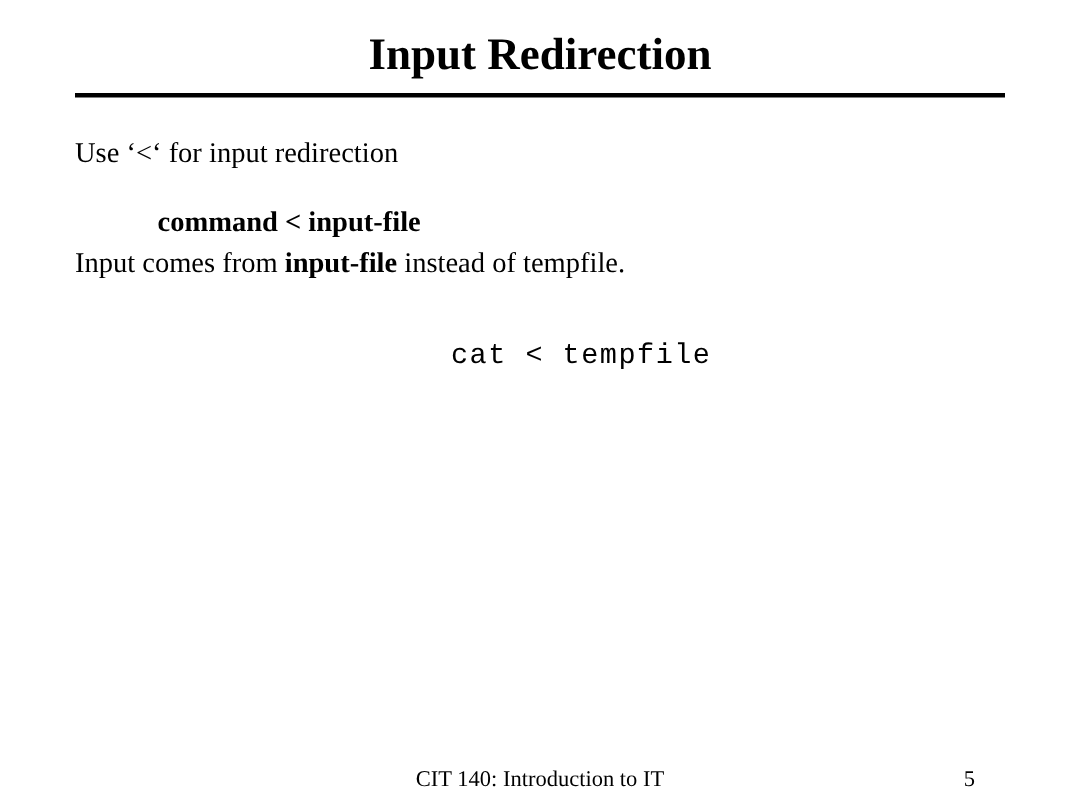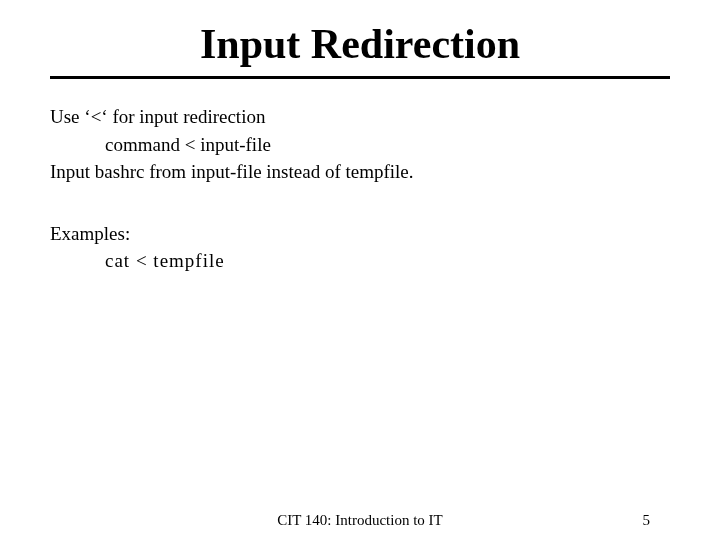--- a/index.html
+++ b/index.html
@@ -10,43 +10,45 @@
     body {
       width: 720px;
       height: 540px;
       background: #fff;
       font-family: "Times New Roman", Times, serif;
       color: #000;
       position: relative;
       padding: 20px 50px 0 50px;
     }
     .title {
-      font-size: 42px;
+      font-size: 30px;
       font-weight: bold;
       text-align: center;
       margin-bottom: 8px;
     }
     .divider {
       border: none;
       border-top: 3px solid #000;
       margin-bottom: 24px;
     }
     .content {
       font-size: 19px;
       line-height: 1.45;
     }
     .indent {
       padding-left: 55px;
     }
     .bold {
-      font-weight: normal;
+      font-weight: bold;
+      margin-top: 18px;
     }
     .mono {
-      font-family: Liberation Serif, serif;
+      font-family: Liberation Mono, monospace;
       letter-spacing: 1px;
+      text-align: center;
     }
     .spacer {
       height: 34px;
     }
     .footer {
       position: absolute;
       bottom: 28px;
       left: 0;
       width: 100%;
       font-size: 15px;
@@ -66,25 +68,24 @@
 </head>
 <body>
 
 <div class="title">Input Redirection</div>
 <hr class="divider">
 
 <div class="content">
   <div>Use ‘&lt;‘ for input redirection</div>
   <div class="indent bold">command &lt; input-file</div>
   <div>
-    <span>Input bashrc from </span><span class="bold">input-file</span><span> instead of tempfile.</span>
+    <span>Input comes from </span><span class="bold">input-file</span><span> instead of tempfile.</span>
   </div>
 
   <div class="spacer"></div>
 
-  <div>Examples:</div>
   <div class="indent mono">cat &lt; tempfile</div>
 </div>
 
 <div class="footer">
   <span class="footer-course">CIT 140: Introduction to IT</span>
   <span class="footer-page">5</span>
 </div>
 
 </body></html>

